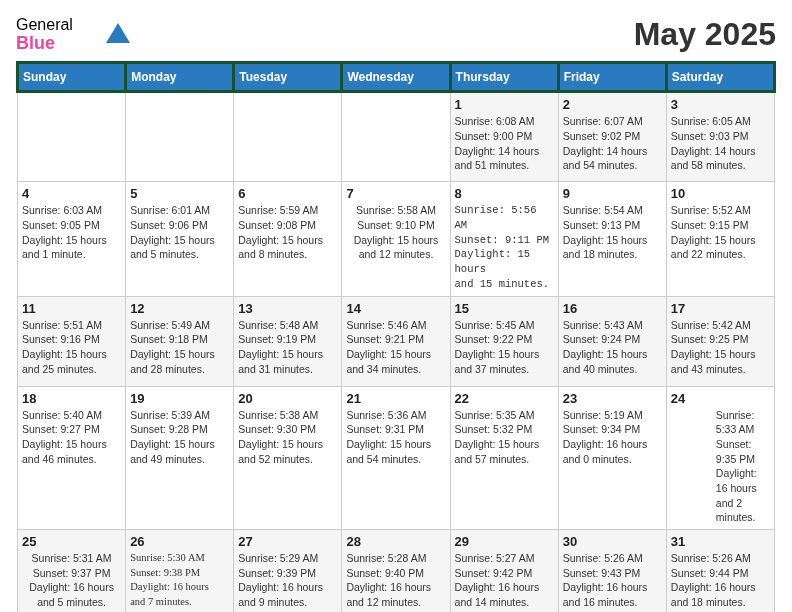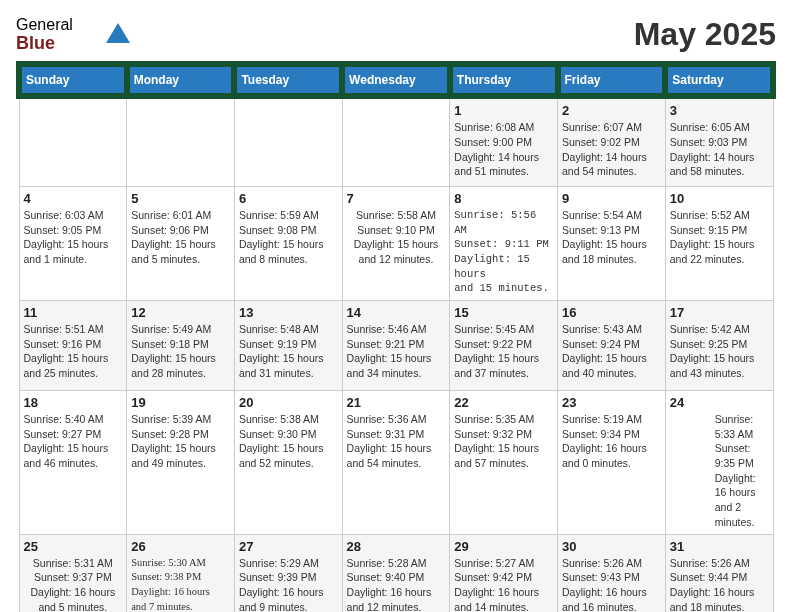--- a/index.html
+++ b/index.html
@@ -22,21 +22,21 @@
       gap: 27px;
     }
     .logo-text {
       display: flex;
       flex-direction: column;
       line-height: 1.1;
     }
     .logo-blue {
       font-size: 18px;
       font-weight: bold;
-      color: #7f1d1d;
+      color: #ec4899;
     }
     .logo-icon {
       width: 28px;
       height: 28px;
       margin-left: 4px;
     }
     .title-block {
       text-align: right;
     }
     .month-title {
@@ -53,21 +53,21 @@
       border-collapse: collapse;
       font-size: 11px;
     }
     thead tr th {
       background-color: #2a7abf;
       color: #fff;
       padding: 6px 4px;
       text-align: left;
       font-size: 12px;
       font-weight: bold;
-      border: 6px solid #14532d;
+      border: 3px solid #14532d;
     }
     tbody tr td {
       border: 1px solid #ccc;
       vertical-align: top;
       padding: 4px;
       height: 90px;
       width: calc(100% / 7);
       background: #fff;
     }
     tbody tr:nth-child(odd) td {
@@ -273,21 +273,21 @@
         <td>
           <div class="day-number">21</div>
           <div class="day-info" style="white-space: pre-line;">Sunrise: 5:36 AM
 Sunset: 9:31 PM
 Daylight: 15 hours
 and 54 minutes.</div>
         </td>
         <td>
           <div class="day-number">22</div>
           <div class="day-info" style="white-space: pre-line;">Sunrise: 5:35 AM
-Sunset: 9:32 PM
+Sunset: 5:32 PM
 Daylight: 15 hours
 and 57 minutes.</div>
         </td>
         <td>
           <div class="day-number">23</div>
           <div class="day-info" style="white-space: pre-line;">Sunrise: 5:19 AM
 Sunset: 9:34 PM
 Daylight: 16 hours
 and 0 minutes.</div>
         </td>

